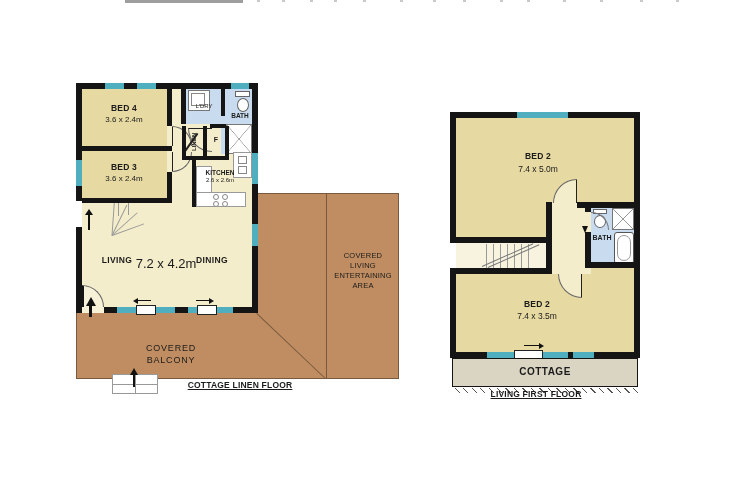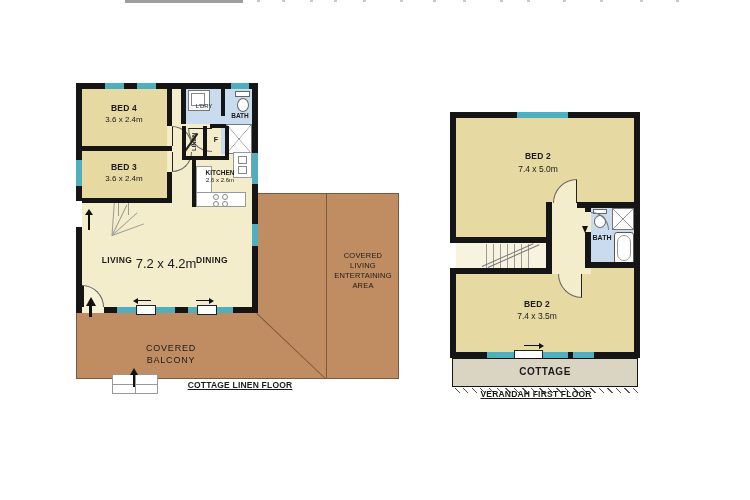--- a/index.html
+++ b/index.html
@@ -272,16 +272,16 @@
 
     <div class="abs" style="left:452px;top:358px;width:186px;height:29px;background:var(--c-balcony,#DAD5C3);border:1.5px solid #151515;"></div>
     <div class="hatch" style="left:452px;top:388px;width:186px;height:5px;"></div>
 
     <div class="lbl name" style="left:538px;top:152px;">BED 2</div>
     <div class="lbl dims" style="left:538px;top:165px;font-size:8.5px;">7.4 x 5.0m</div>
     <div class="lbl" style="left:602px;top:234px;font-size:7px;font-weight:700;">BATH</div>
     <div class="lbl name" style="left:537px;top:300px;">BED 2</div>
     <div class="lbl dims" style="left:537px;top:312px;font-size:8.5px;">7.4 x 3.5m</div>
     <div class="lbl" style="left:545px;top:366px;font-size:10px;font-weight:700;letter-spacing:.5px;">COTTAGE</div>
-    <div class="lbl title" style="left:536px;top:390px;">VERANDAH FIRST FLOOR</div>
+    <div class="lbl title" style="left:536px;top:390px;">LIVING FIRST FLOOR</div>
   </div>
 
 </div>
 
 </body></html>

